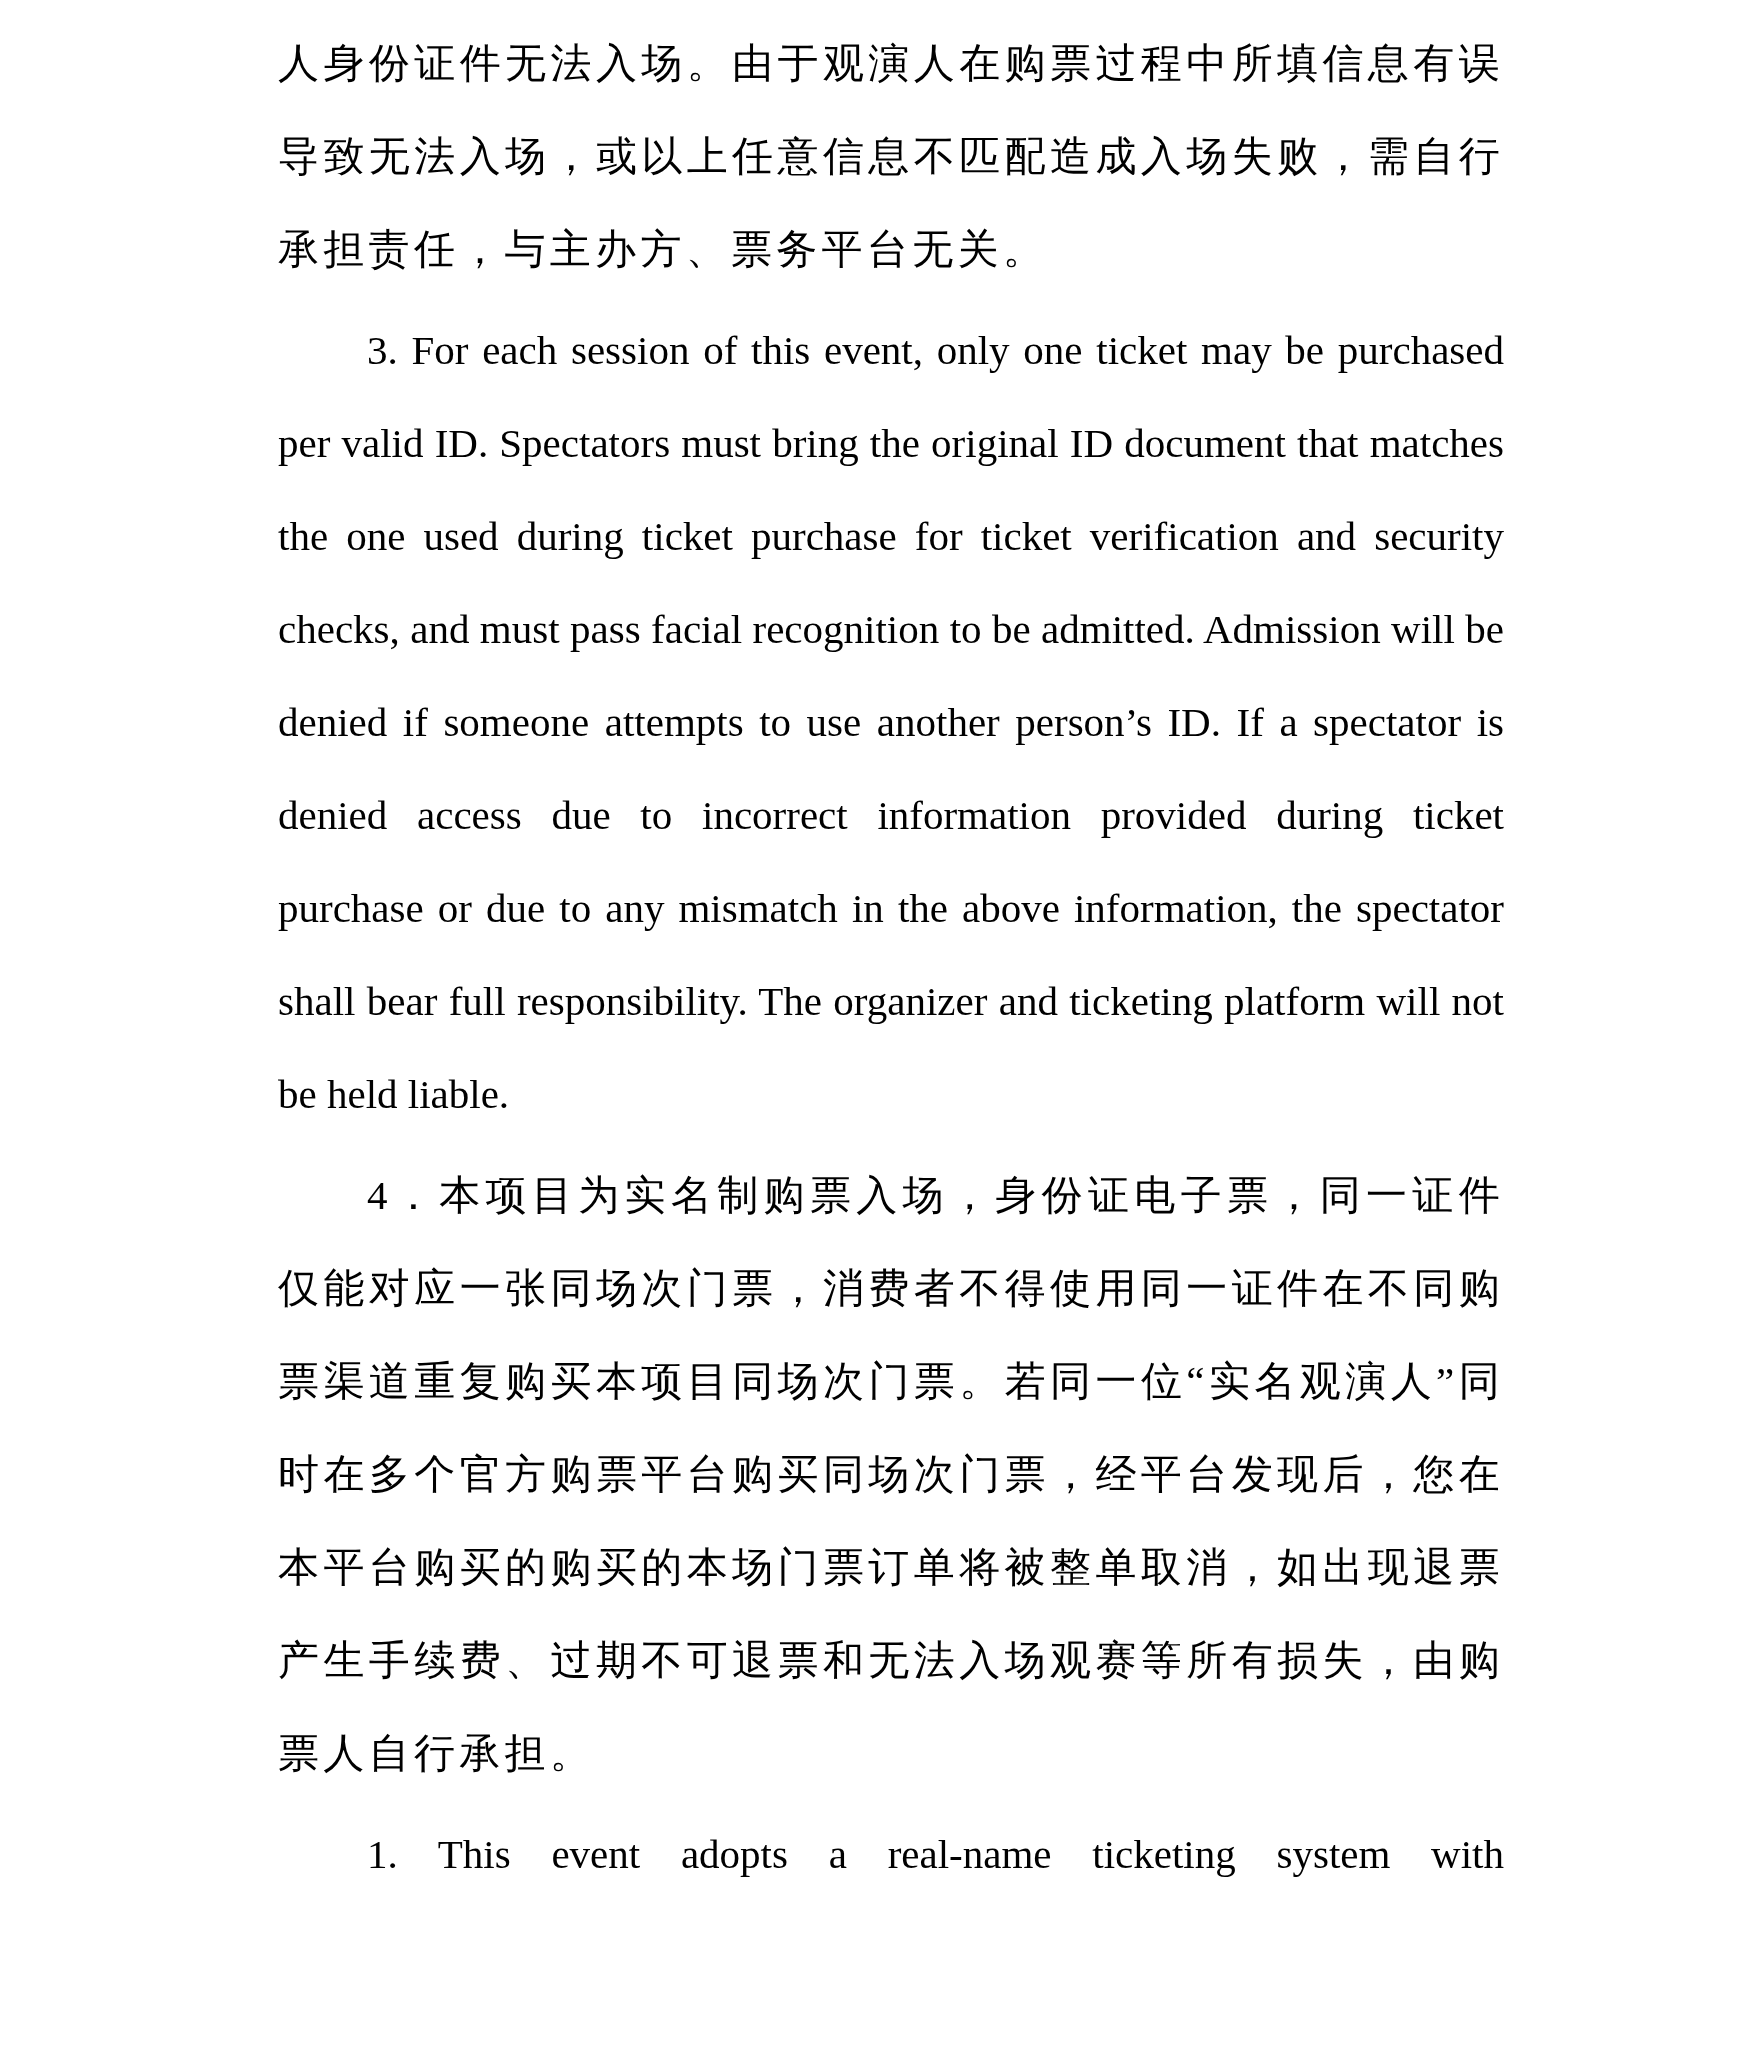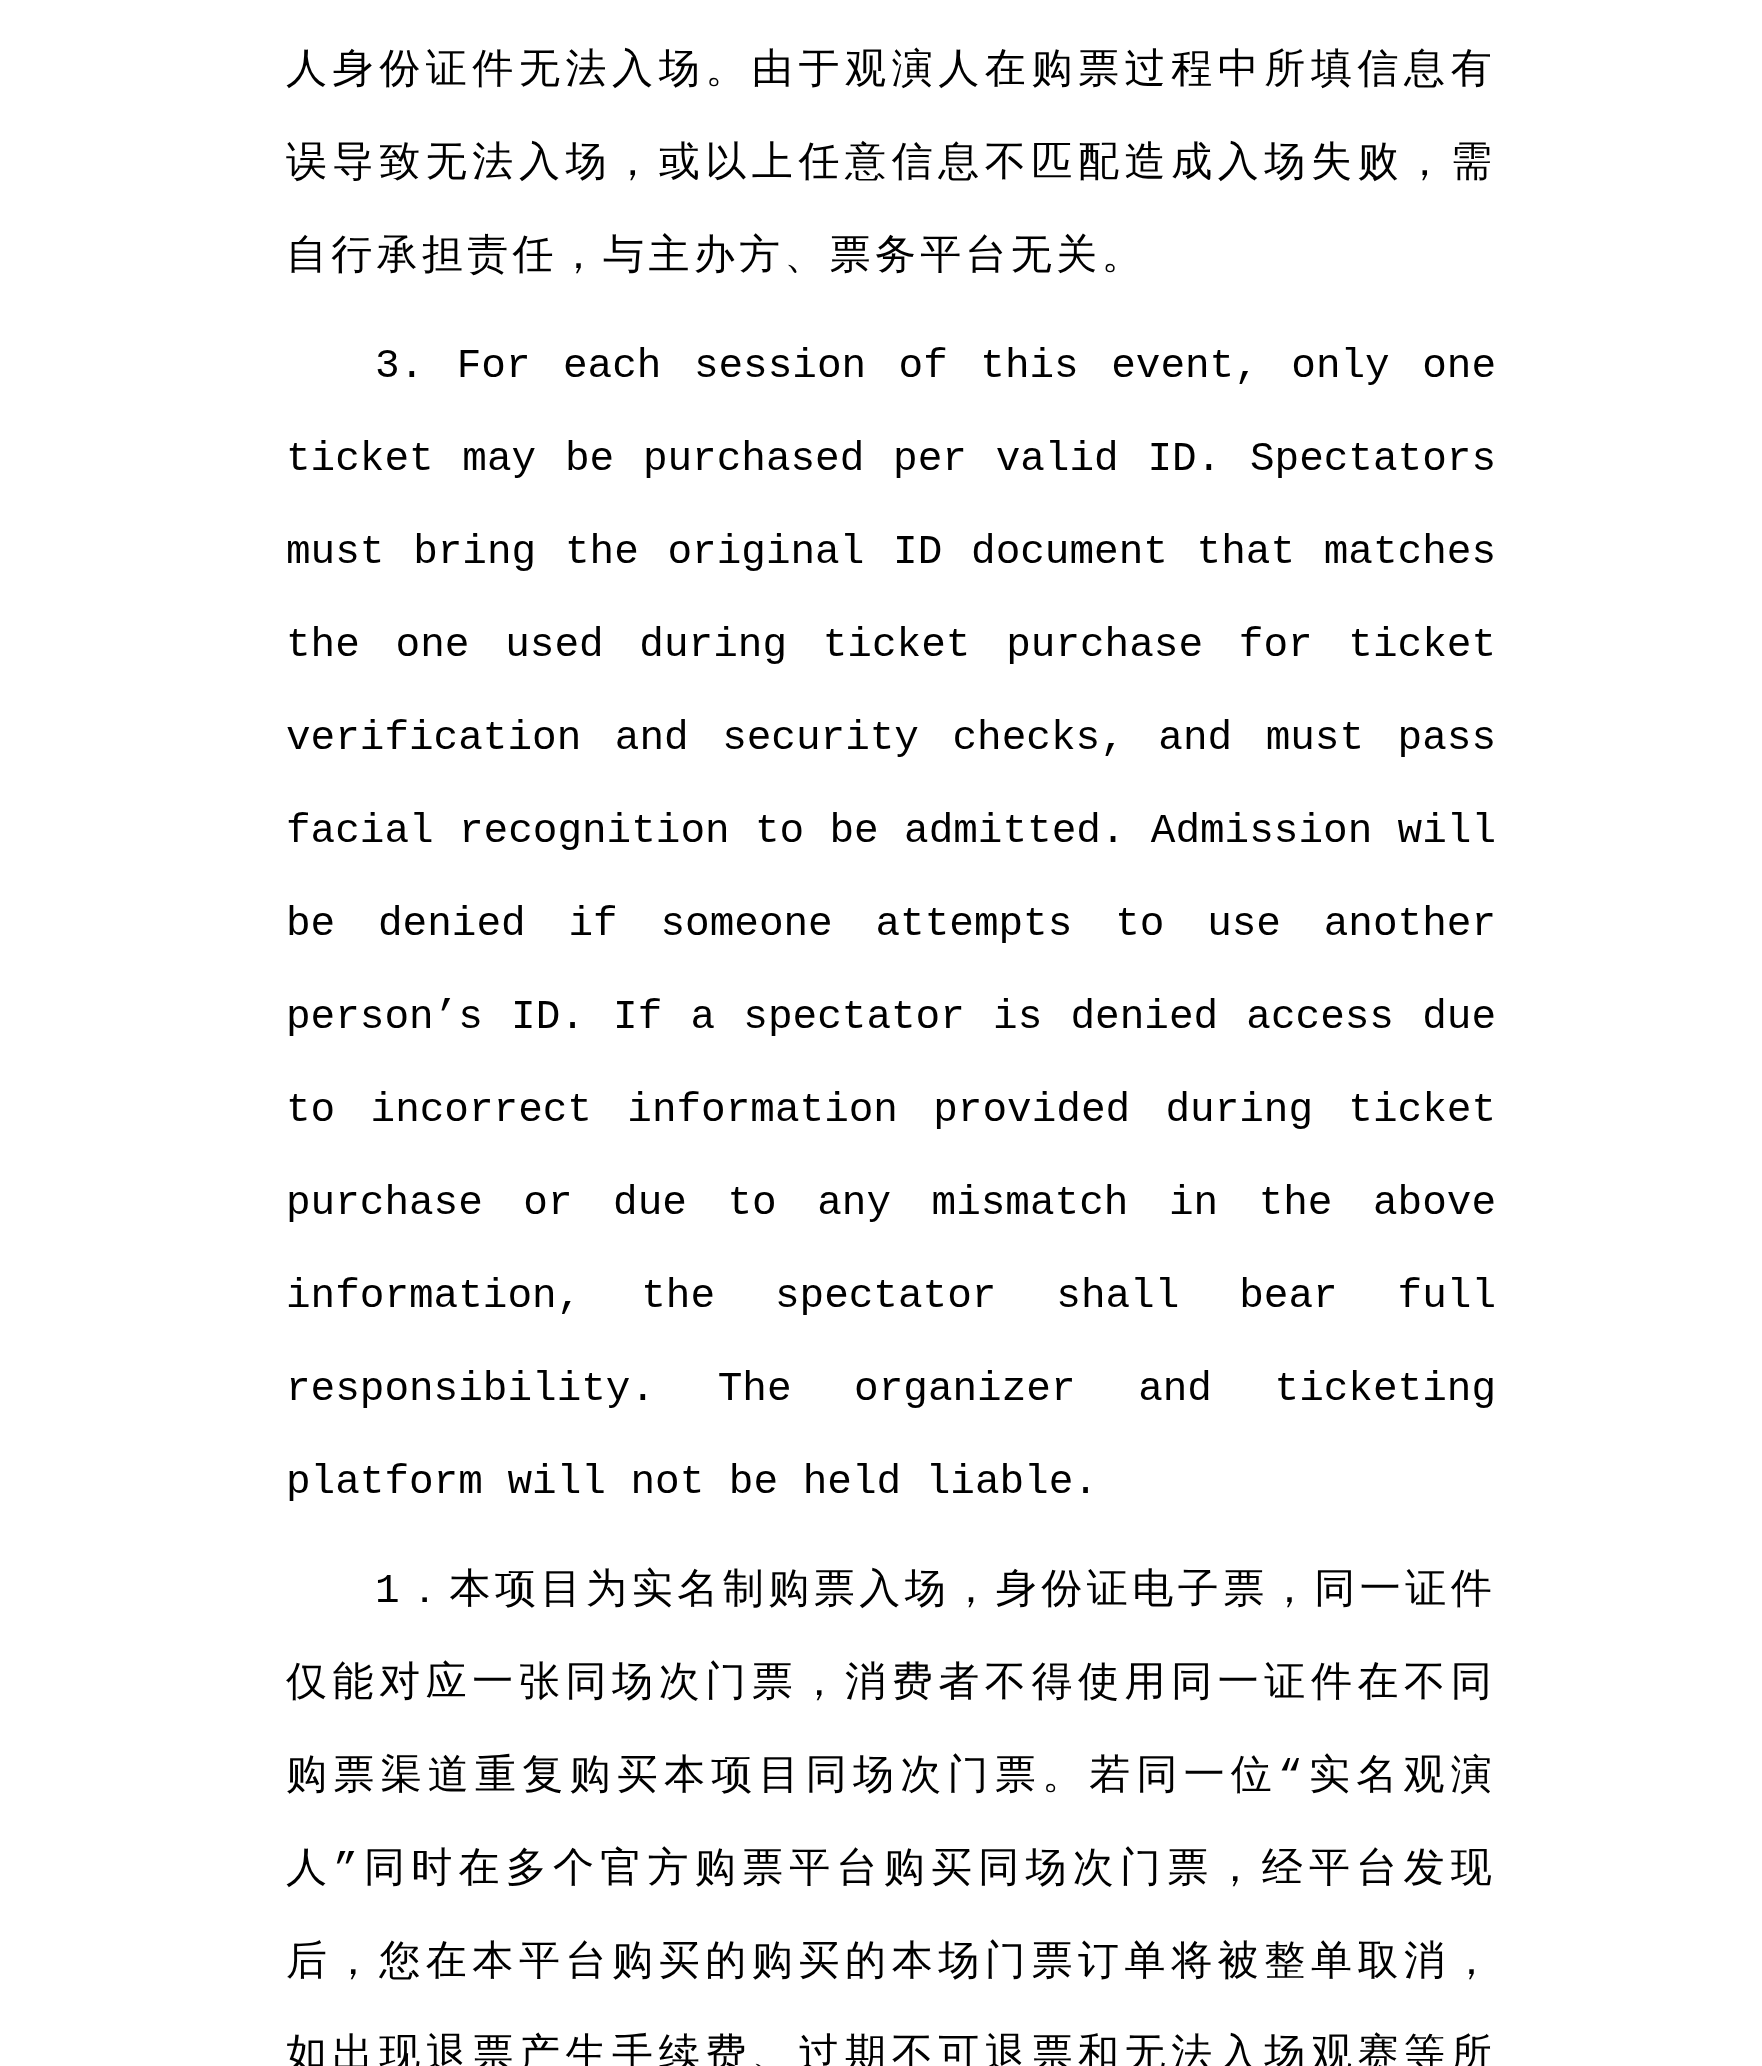--- a/index.html
+++ b/index.html
@@ -1,24 +1,24 @@
 <!DOCTYPE html>
 <html style="font-size:11.4px"><head>
 <meta charset="utf-8">
 <style>
   html, body { margin:0; padding:0; background:#ffffff; }
   body { width:1762px; height:2066px; overflow:hidden; position:relative; }
   .page { position:absolute; left:270px; top:8.5px; width:1242px; color:#000; }
-  .p { font-family:Liberation Mono, monospace; font-size:41px; line-height:93px; margin:16px; text-align:justify; }
+  .p { font-family:Liberation Serif, serif; font-size:41px; line-height:93px; margin:8px; text-align:justify; }
   .zh { letter-spacing:4.3px; }
   .indent { text-indent:89px; }
   .indent-h { text-indent:65px; }
 </style>
 </head>
 <body>
 
 <div class="page">
   <p class="p zh">人身份证件无法入场。由于观演人在购票过程中所填信息有误导致无法入场，或以上任意信息不匹配造成入场失败，需自行承担责任，与主办方、票务平台无关。</p>
   <p class="p indent">3. For each session of this event, only one ticket may be purchased per valid ID. Spectators must bring the original ID document that matches the one used during ticket purchase for ticket verification and security checks, and must pass facial recognition to be admitted. Admission will be denied if someone attempts to use another person’s ID. If a spectator is denied access due to incorrect information provided during ticket purchase or due to any mismatch in the above information, the spectator shall bear full responsibility. The organizer and ticketing platform will not be held liable.</p>
-  <p class="p zh indent">1．本项目为实名制购票入场，身份证电子票，同一证件仅能对应一张同场次门票，消费者不得使用同一证件在不同购票渠道重复购买本项目同场次门票。若同一位“实名观演人”同时在多个官方购票平台购买同场次门票，经平台发现后，您在本平台购买的购买的本场门票订单将被整单取消，如出现退票产生手续费、过期不可退票和无法入场观赛等所有损失，由购票人自行承担。</p>
+  <p class="p zh indent">4．本项目为实名制购票入场，身份证电子票，同一证件仅能对应一张同场次门票，消费者不得使用同一证件在不同购票渠道重复购买本项目同场次门票。若同一位“实名观演人”同时在多个官方购票平台购买同场次门票，经平台发现后，您在本平台购买的购买的本场门票订单将被整单取消，如出现退票产生手续费、过期不可退票和无法入场观赛等所有损失，由购票人自行承担。</p>
   <p class="p indent" style="text-align-last:justify;">1. This event adopts a real-name ticketing system with</p>
 </div>
 
 
 </body></html>

